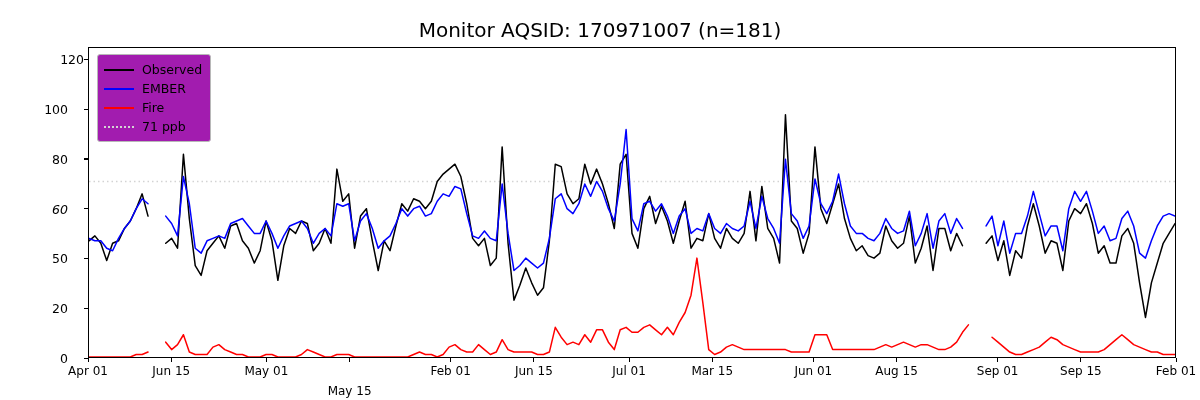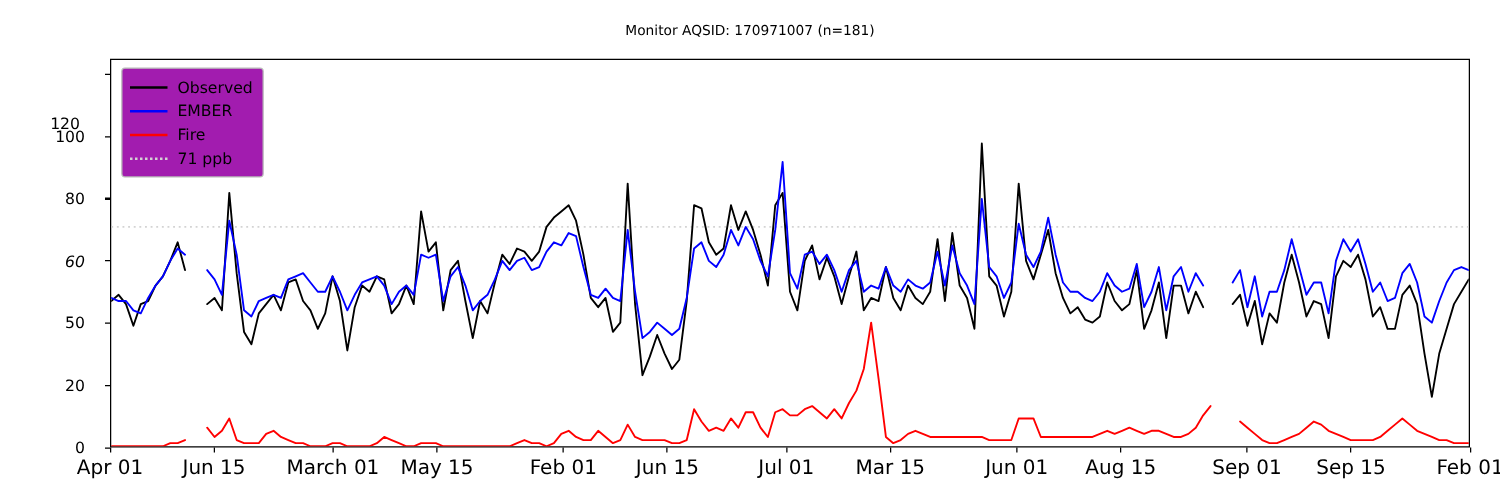--- a/index.html
+++ b/index.html
@@ -14,21 +14,21 @@
     width: 1200px;
     height: 400px;
     background: #ffffff;
     overflow: hidden;
   }
   #chart-title {
     position: absolute;
     left: 0; right: 0;
     top: 18px;
     text-align: center;
-    font-size: 11px;
+    font-size: 20px;
     color: #000000;
     white-space: nowrap;
   }
   #plot-area {
     position: absolute;
     left: 88px;
     top: 47px;
     width: 1088px;
     height: 311px;
     border: 1.1px solid #000000;
@@ -47,21 +47,21 @@
   .ytick-mark {
     position: absolute;
     width: 4px;
     height: 1.1px;
     background: #000000;
   }
   .xtick-label {
     position: absolute;
     top: 364px;
     transform: translateX(-50%);
-    font-size: 16px;
+    font-size: 12px;
     color: #000000;
     white-space: nowrap;
   }
   .xtick-mark {
     position: absolute;
     top: 358px;
     width: 1.1px;
     height: 4px;
     background: #000000;
   }
@@ -165,29 +165,29 @@
     <div class="ytick-label" style="top: 308.24px; width: 74px; left: 4px; padding-right: 10px;">20</div>
     <div class="ytick-mark" style="top: 307.74px; left: 84px;"></div>
     <div class="ytick-label" style="top: 258.48px; width: 74px; left: 4px; padding-right: 10px;">50</div>
     <div class="ytick-mark" style="top: 257.98px; left: 84px;"></div>
     <div class="ytick-label" style="top: 208.72px; width: 74px; left: 4px; padding-right: 10px; font-style: italic;">60</div>
     <div class="ytick-mark" style="top: 208.22px; left: 84px;"></div>
     <div class="ytick-label" style="top: 158.96px; width: 74px; left: 4px; padding-right: 10px;">80</div>
     <div class="ytick-mark" style="top: 158.46px; left: 84px;"></div>
     <div class="ytick-label" style="top: 109.2px; width: 74px; left: 4px; padding-right: 10px;">100</div>
     <div class="ytick-mark" style="top: 108.7px; left: 84px;"></div>
-    <div class="ytick-label" style="top: 59.44px; width: 74px; left: 0; padding-right: 10px; margin-top: 40px;">120</div>
+    <div class="ytick-label" style="top: 59.44px; width: 74px; left: 20px; padding-right: 10px;">120</div>
     <div class="ytick-mark" style="top: 58.94px; left: 84px;"></div>
     <div class="xtick-label" style="left: 88px;">Apr 01</div>
     <div class="xtick-mark" style="left: 87.5px;"></div>
     <div class="xtick-label" style="left: 171.235px;">Jun 15</div>
     <div class="xtick-mark" style="left: 170.735px;"></div>
-    <div class="xtick-label" style="left: 266.361px;">March 01</div>
+    <div class="xtick-label" style="left: 266.361px;">May 01</div>
     <div class="xtick-mark" style="left: 265.861px;"></div>
-    <div class="xtick-label" style="left: 349.596px;">May 15</div>
+    <div class="xtick-label" style="left: 349.596px; margin-top: 20px;">May 15</div>
     <div class="xtick-mark" style="left: 349.096px;"></div>
     <div class="xtick-label" style="left: 450.667px;">Feb 01</div>
     <div class="xtick-mark" style="left: 450.167px;"></div>
     <div class="xtick-label" style="left: 533.902px;">Jun 15</div>
     <div class="xtick-mark" style="left: 533.402px;"></div>
     <div class="xtick-label" style="left: 629.027px;">Jul 01</div>
     <div class="xtick-mark" style="left: 628.527px;"></div>
     <div class="xtick-label" style="left: 712.262px;">Mar 15</div>
     <div class="xtick-mark" style="left: 711.762px;"></div>
     <div class="xtick-label" style="left: 813.333px;">Jun 01</div>

